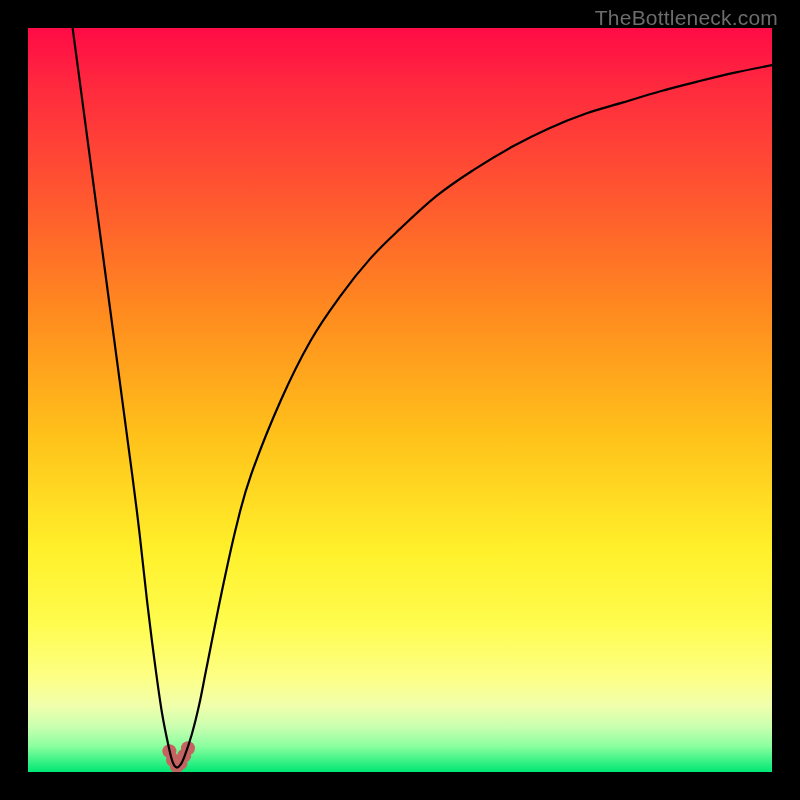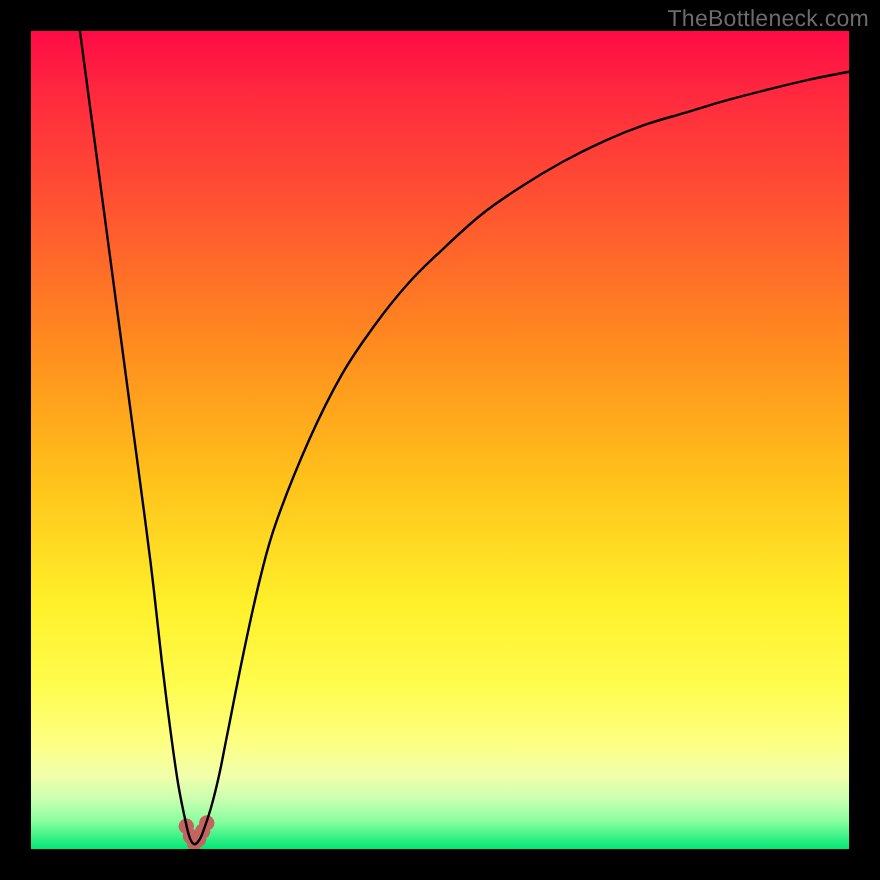--- a/index.html
+++ b/index.html
@@ -46,21 +46,21 @@
       #00e774 100%
     );
   }
   .curve-layer {
     position: absolute;
     inset: 0;
   }
   .watermark {
     position: absolute;
     top: 6px;
-    right: 10px;
+    right: 22px;
     color: #6c6c6c;
     font-size: 21px;
     font-weight: 400;
     letter-spacing: 0.2px;
     user-select: none;
   }
 </style>
 </head>
 <body>
 

